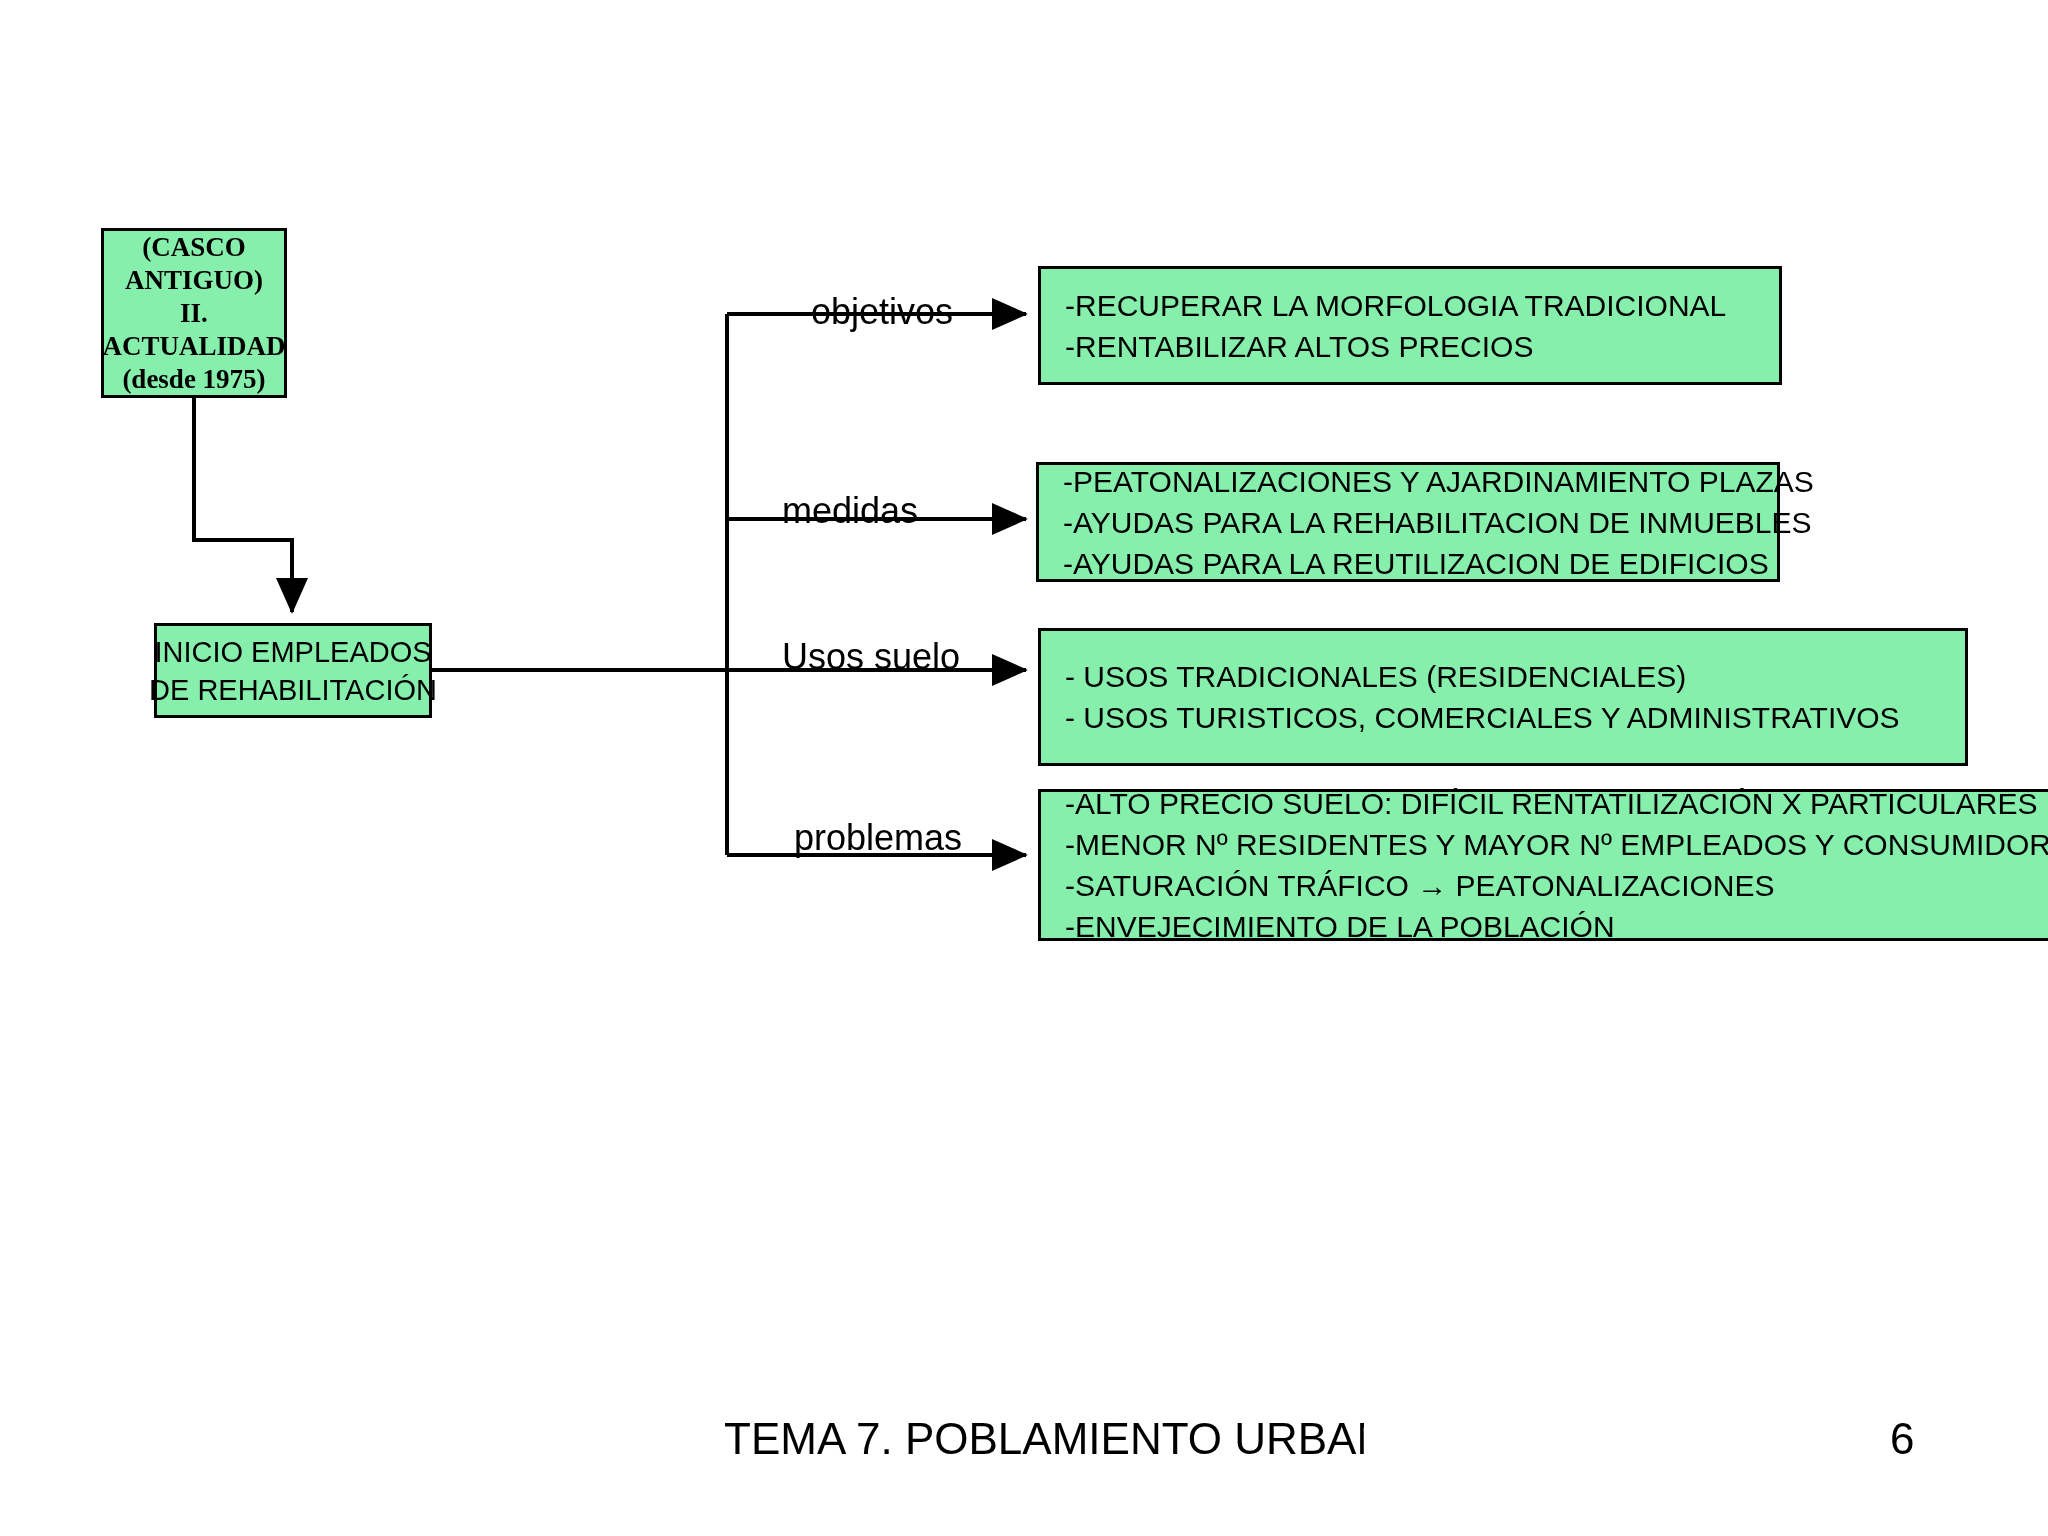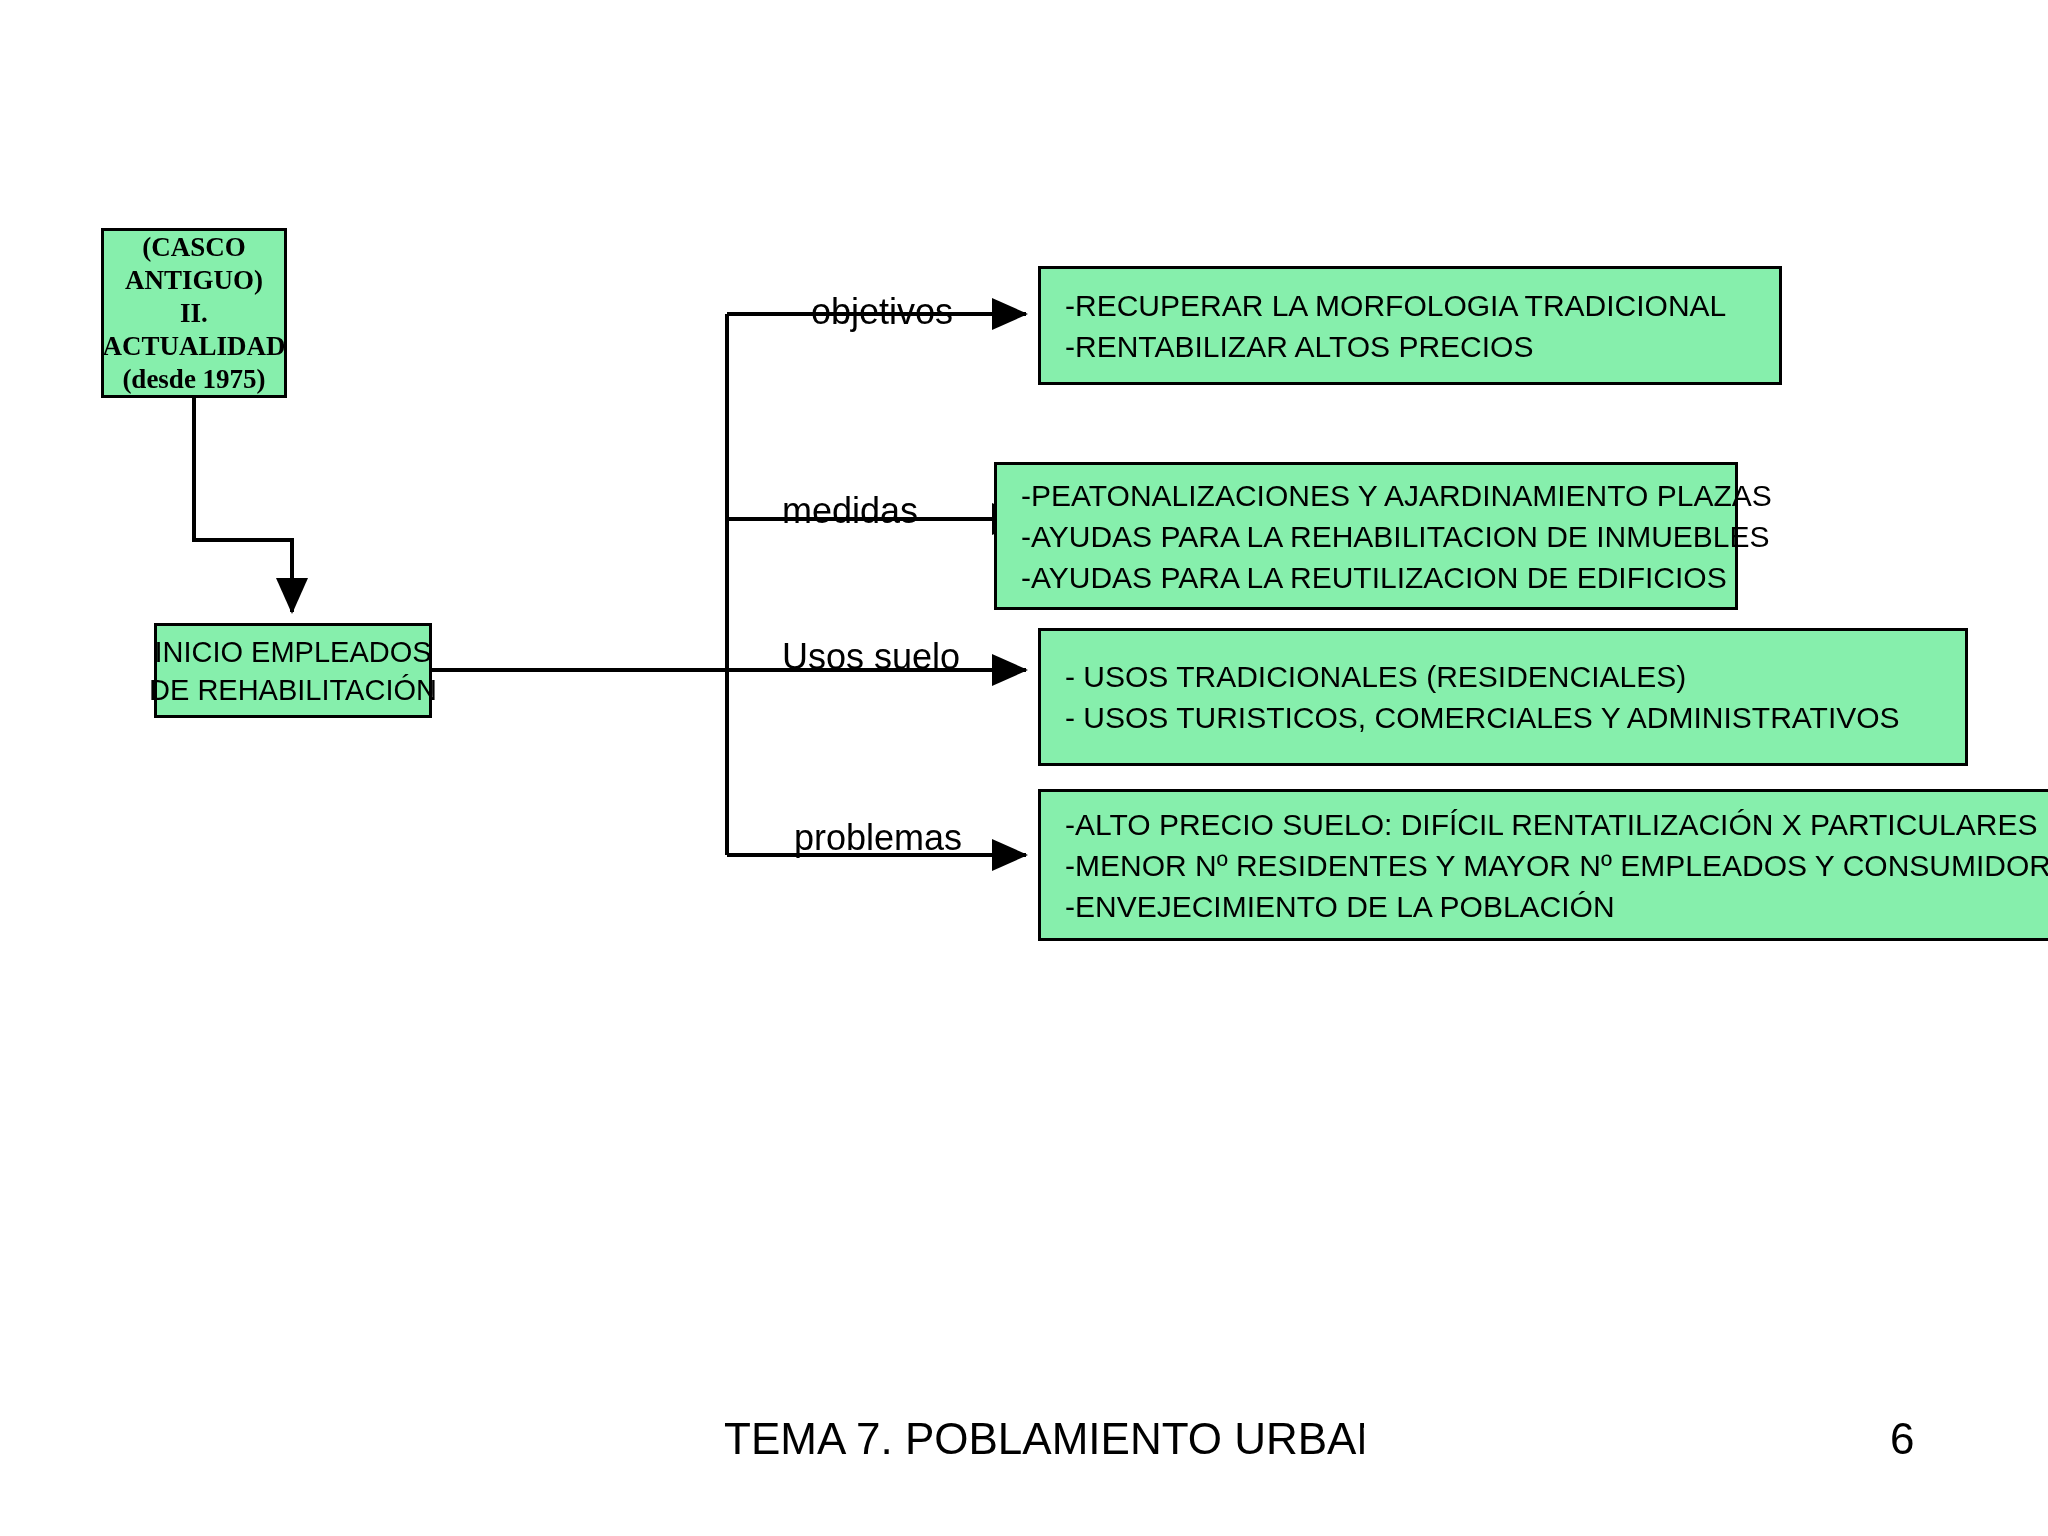--- a/index.html
+++ b/index.html
@@ -61,21 +61,21 @@
 
   
   .detail-box {
     font-size: 30px;
     line-height: 41px;
     padding-left: 24px;
     text-align: left;
     align-items: flex-start;
   }
   #box-objetivos { left: 1038px; top: 266px;  width: 744px; height: 119px; }
-  #box-medidas   { left: 994px; top: 462px;  width: 744px; height: 148px; }
+  #box-medidas   { left: 1036px; top: 462px;  width: 744px; height: 120px; }
   #box-usos      { left: 1038px; top: 608px;  width: 930px; height: 138px; margin-top: 20px; }
   #box-problemas { left: 1038px; top: 789px;  width: 1021px; height: 152px; }
 
   
   .edge-label {
     position: absolute;
     font-size: 36px;
     line-height: 32px;
     white-space: nowrap;
   }
@@ -170,19 +170,20 @@
   </div>
 
   <div class="box detail-box" id="box-usos">
     <div class="line">- USOS TRADICIONALES (RESIDENCIALES)</div>
     <div class="line">- USOS TURISTICOS, COMERCIALES Y ADMINISTRATIVOS</div>
   </div>
 
   <div class="box detail-box" id="box-problemas">
     <div class="line">-ALTO PRECIO SUELO: DIFÍCIL RENTATILIZACIÓN X PARTICULARES</div>
     <div class="line">-MENOR Nº RESIDENTES Y MAYOR Nº EMPLEADOS Y CONSUMIDORES</div>
+    <div class="line">-SATURACIÓN TRÁFICO → PEATONALIZACIONES</div>
     <div class="line">-ENVEJECIMIENTO DE LA POBLACIÓN</div>
   </div>
 
   <div id="footer-title">TEMA 7. POBLAMIENTO URBANO</div>
   <div id="footer-page">6</div>
 
 </div>
 
 </body></html>

